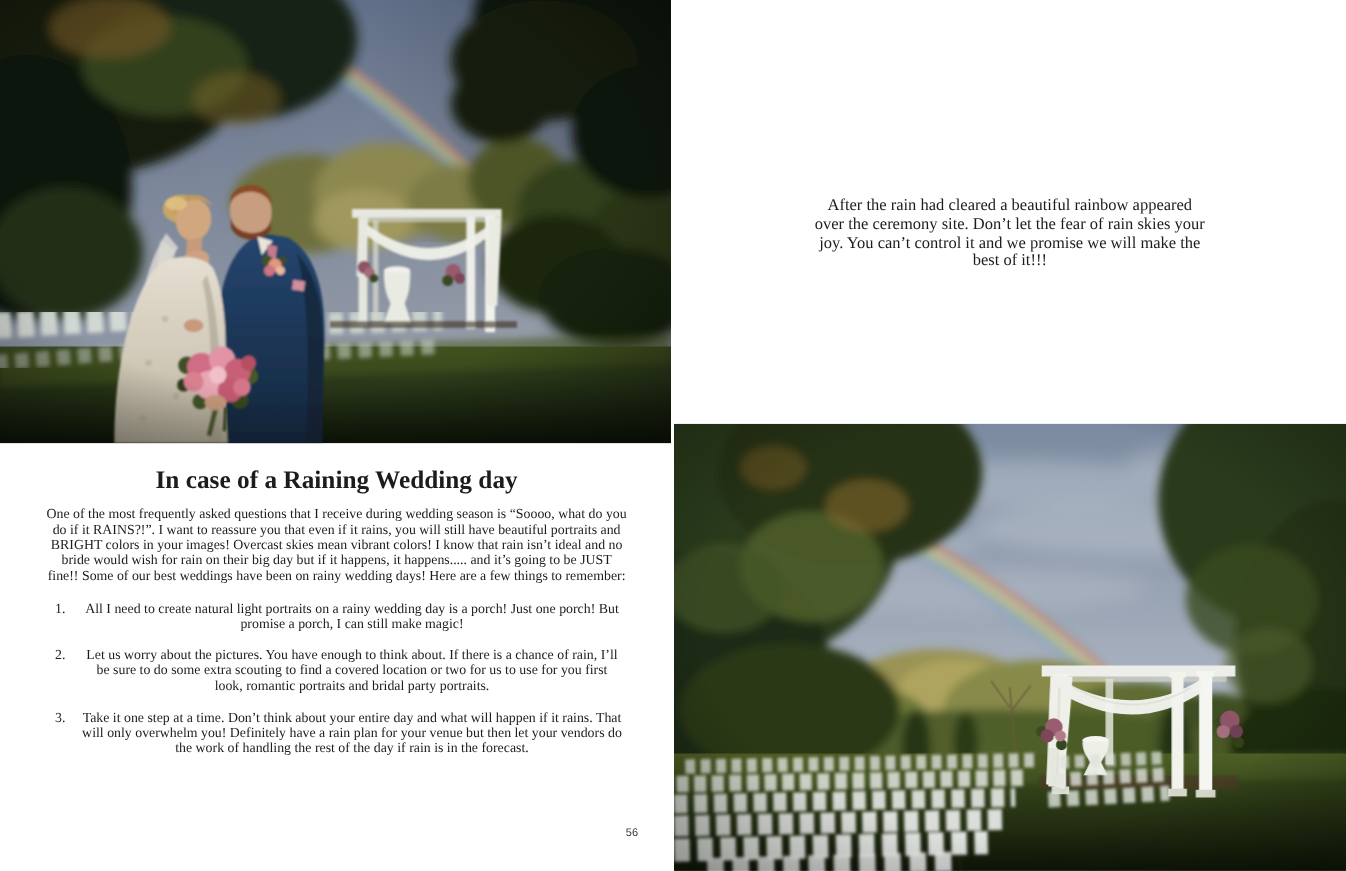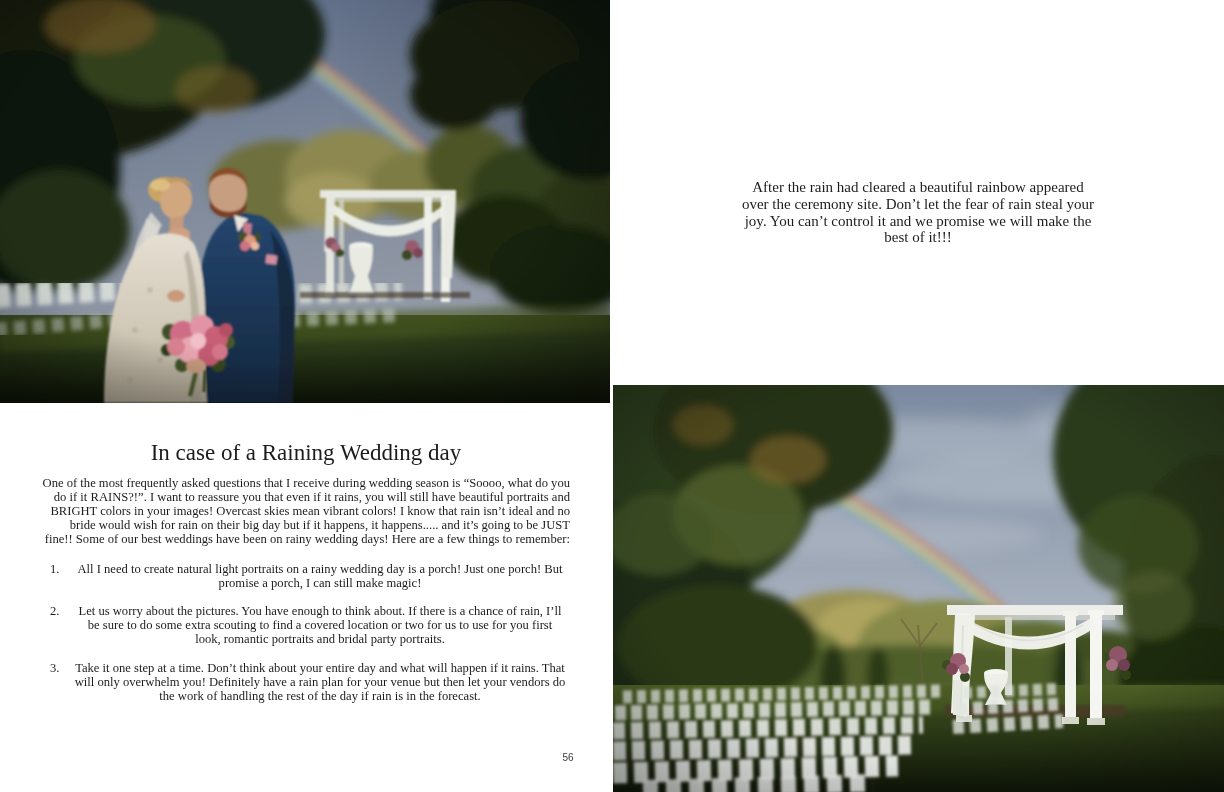--- a/index.html
+++ b/index.html
@@ -7,27 +7,27 @@
     width:1224px;height:792px;background:#ffffff;
     font-family:"Liberation Serif", serif;color:#1c1c1c;
     -webkit-font-smoothing:antialiased;
   }
   .spread{position:relative;width:1224px;height:792px;background:#ffffff;overflow:hidden;}
   .photo{position:absolute;overflow:hidden;}
   .photo svg{display:block;}
   #photo-left{left:0;top:0;width:610px;height:403px;}
   #photo-right{left:613px;top:385px;width:611px;height:407px;}
   .left-text{position:absolute;left:42px;top:424px;width:528px;text-align:center;}
-  .title{font-size:23px;font-weight:400;margin:16px 0 11px 0;line-height:1.15;}
-  .intro{font-size:12.6px;line-height:1.1;margin:0;text-align:right;}
+  .title{font-size:23px;font-weight:700;margin:0 0 11px 0;line-height:1.15;}
+  .intro{font-size:12.6px;line-height:1.1;margin:0;}
   .tips{margin-top:16px;}
   .tip{position:relative;padding-left:32px;padding-right:4px;margin-bottom:15px;
        font-size:12.6px;line-height:1.1;text-align:center;}
   .tip-num{position:absolute;left:8px;top:0;}
-  .page-num{position:absolute;left:556px;top:752px;width:24px;text-align:center;
+  .page-num{position:absolute;left:556px;top:752px;width:24px;text-align:right;
             font-family:"Liberation Sans", sans-serif;font-size:10px;color:#3a3a3a;}
   .right-caption{position:absolute;left:740px;top:179px;width:356px;text-align:center;
                  font-size:15px;line-height:1.12;}
 </style>
 </head>
 <body>
 
 <div class="spread">
 
   <div class="photo" id="photo-left">
@@ -219,21 +219,21 @@
       </div>
       <div class="tip">
         <span class="tip-num">3.</span>
         <span>Take it one step at a time. Don’t think about your entire day and what will happen if it rains. That will only overwhelm you! Definitely have a rain plan for your venue but then let your vendors do the work of handling the rest of the day if rain is in the forecast.</span>
       </div>
     </div>
   </div>
 
   <div class="page-num">56</div>
 
-  <div class="right-caption">After the rain had cleared a beautiful rainbow appeared over the ceremony site.  Don’t let the fear of rain steal your joy. You can’t control it and we promise we will make the best of it!!!</div>
+  <div class="right-caption">After the rain had cleared a beautiful rainbow appeared over the ceremony site.  Don’t let the fear of rain skies your joy. You can’t control it and we promise we will make the best of it!!!</div>
 
   <div class="photo" id="photo-right">
     <svg width="611" height="407" viewBox="0 0 611 407">
       <defs>
         <linearGradient id="skyR" x1="0" y1="0" x2="0" y2="1">
           <stop offset="0" stop-color="#7b8aa0"></stop>
           <stop offset="0.4" stop-color="#9aa5b5"></stop>
           <stop offset="0.75" stop-color="#b8bfca"></stop>
           <stop offset="1" stop-color="#adb5c1"></stop>
         </linearGradient>

